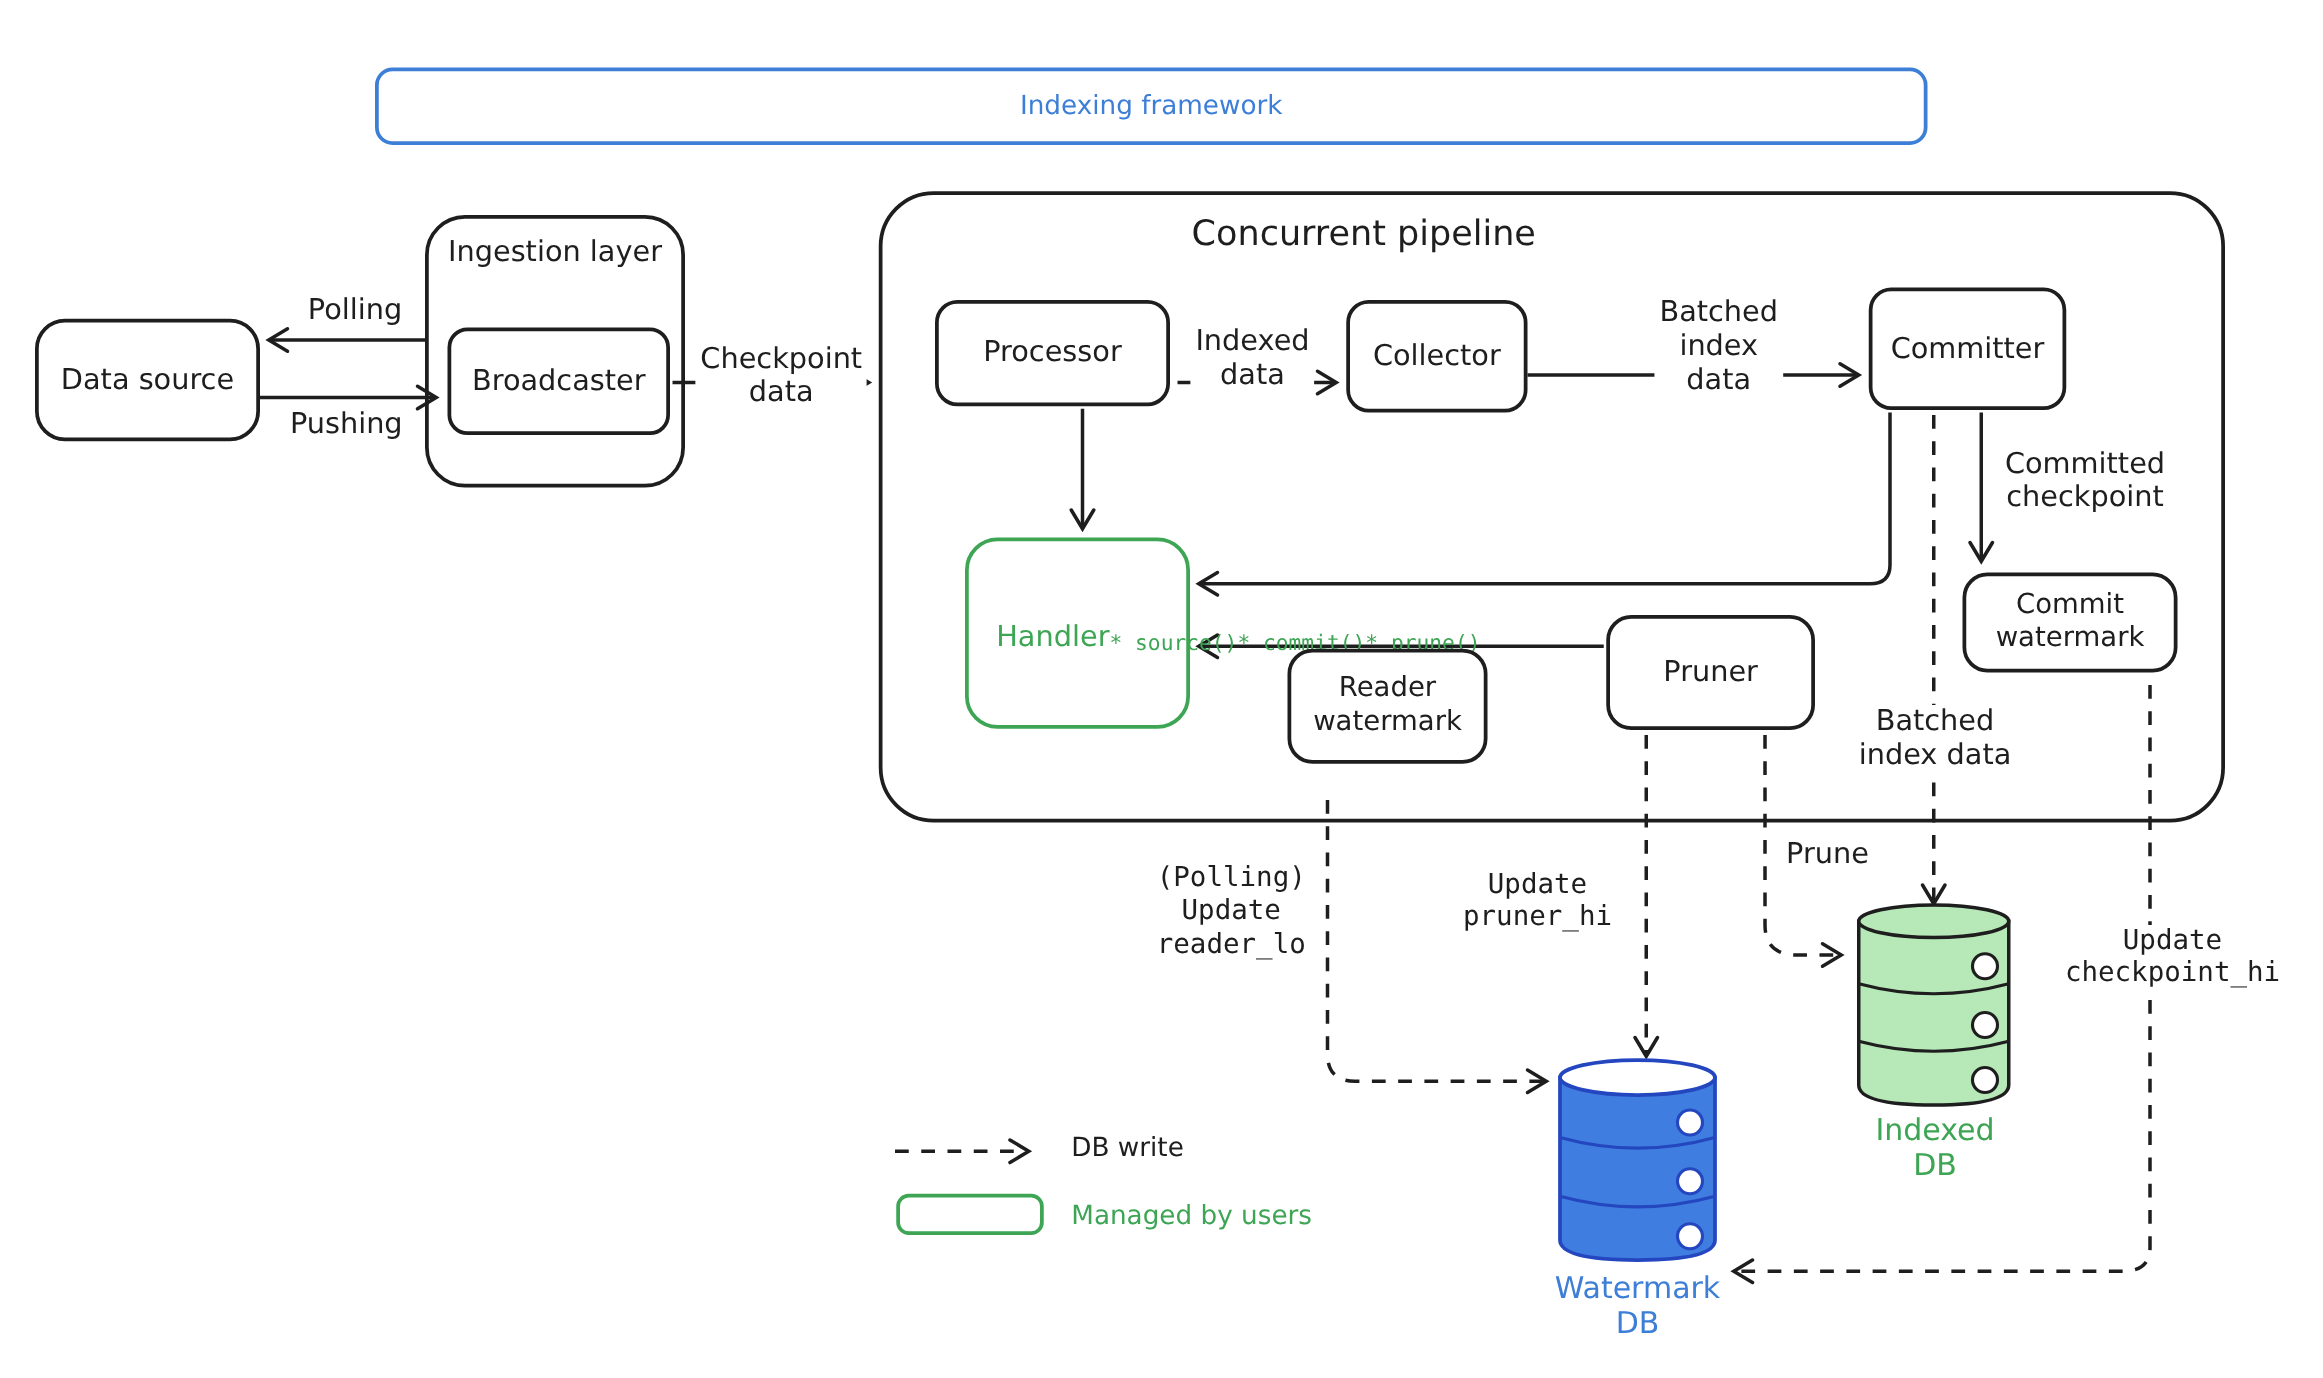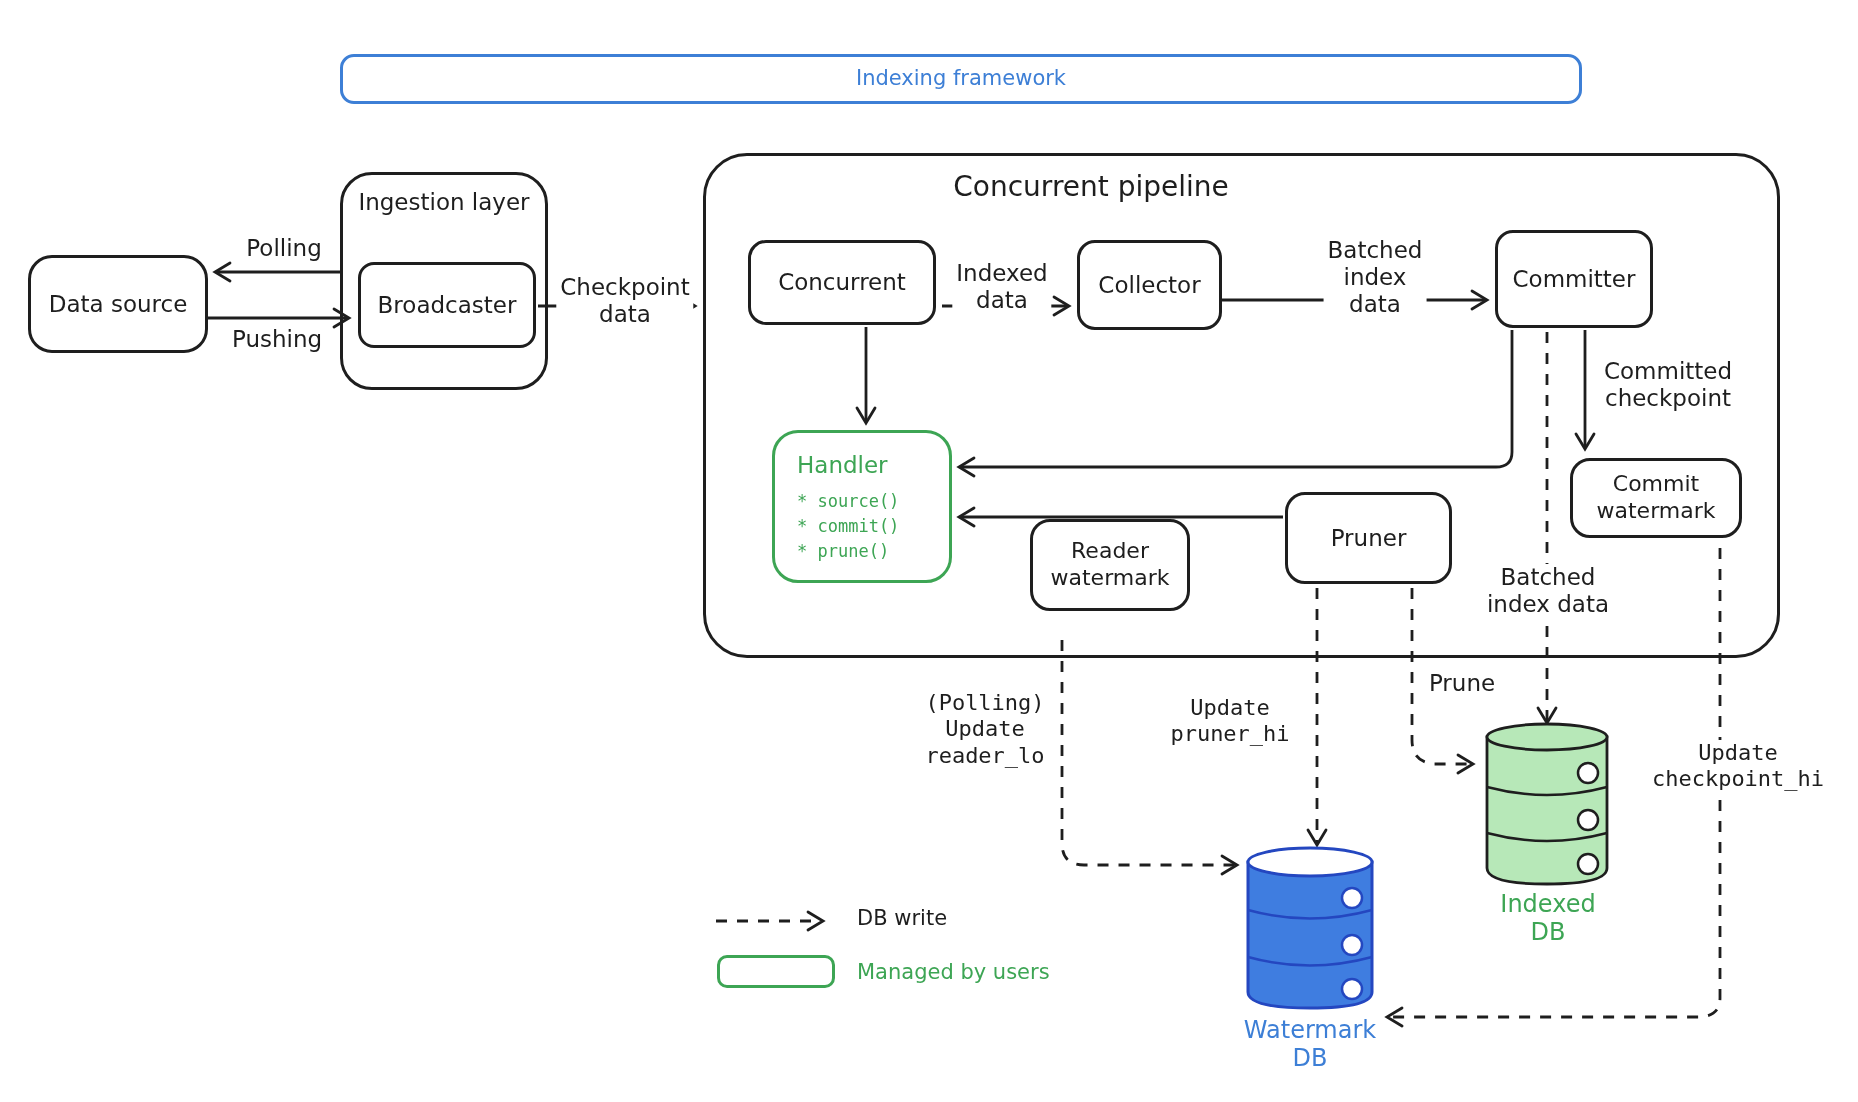--- a/index.html
+++ b/index.html
@@ -10,22 +10,22 @@
        display:flex;align-items:center;justify-content:center;text-align:center;
        font-size:23px;line-height:1.22;white-space:pre-line;box-sizing:border-box;}
   .container-box{background:transparent;}
   .lbl{position:absolute;transform:translateX(-50%);white-space:pre-line;text-align:center;
        font-size:23px;line-height:1.18;background:#fff;padding:0 4px;}
   .lbl.nobg{background:transparent;}
   .lbl.left{transform:none;text-align:left;}
   .mono{font-family:"DejaVu Sans Mono",monospace;font-size:22px;line-height:1.2;}
   .blue{color:#3d7fd6;}
   .green{color:#3da554;}
-  .handler-box{flex-direction:column;align-items:flex-start;justify-content:flex-start;
-               padding:18px 10px 10px 22px;border-color:#3da554;border-radius:26px;}
+  .handler-box{align-items:center;justify-content:flex-start;
+               padding:28px 10px 10px 22px;border-color:#3da554;border-radius:26px;}
   .handler-title{font-size:23px;color:#3da554;margin-bottom:10px;}
   .handler-method{font-family:"DejaVu Sans Mono",monospace;font-size:17px;color:#3da554;
                   line-height:1.48;white-space:pre;}
   .banner{border-color:#3d7fd6;border-radius:14px;font-size:21px;}
   .title-top{align-items:flex-start;padding-top:13px;}
   .legend-swatch{border-color:#3da554;border-radius:10px;}
   .db-label{font-size:24px;}
 </style>
 </head>
 <body>
@@ -72,40 +72,40 @@
       <path d="M 1487 737 V 868 Q 1487 884 1547 884 Q 1607 884 1607 868 V 737 Z" fill="#b7e8b8" stroke="#1e1e1e" stroke-width="2.8"></path>
       <ellipse cx="1547" cy="737" rx="60" ry="13" fill="#b7e8b8" stroke="#1e1e1e" stroke-width="2.8"></ellipse>
       <path d="M 1487 787 Q 1547 803 1607 787" fill="none" stroke="#1e1e1e" stroke-width="2.5"></path>
       <path d="M 1487 833 Q 1547 849 1607 833" fill="none" stroke="#1e1e1e" stroke-width="2.5"></path>
       <circle cx="1588" cy="773" r="10" fill="#ffffff" stroke="#1e1e1e" stroke-width="2.5"></circle>
       <circle cx="1588" cy="820" r="10" fill="#ffffff" stroke="#1e1e1e" stroke-width="2.5"></circle>
       <circle cx="1588" cy="864" r="10" fill="#ffffff" stroke="#1e1e1e" stroke-width="2.5"></circle>
     </g>
   </svg>
 
-  <div class="box banner" style="left:300px;top:54px;width:1242px;height:50px;margin-left:40px;">
+  <div class="box banner" style="left:300px;top:54px;width:1242px;height:62px;">
     <span class="blue">Indexing framework</span>
   </div>
 
   <div class="box" style="left:28px;top:255px;width:180px;height:98px;border-radius:24px;">
     <span>Data source</span>
   </div>
 
   <div class="box container-box title-top" style="left:340px;top:172px;width:208px;height:218px;border-radius:32px;">
     <span>Ingestion layer</span>
   </div>
 
   <div class="box" style="left:358px;top:262px;width:178px;height:86px;border-radius:16px;">
     <span>Broadcaster</span>
   </div>
 
   <div class="lbl nobg" style="left:1091px;top:170px;font-size:28px;">Concurrent pipeline</div>
 
   <div class="box" style="left:748px;top:240px;width:188px;height:85px;border-radius:18px;">
-    <span>Concurrent</span>
+    <span>Processor</span>
   </div>
 
   <div class="box" style="left:1077px;top:240px;width:145px;height:90px;border-radius:18px;">
     <span>Collector</span>
   </div>
 
   <div class="box" style="left:1495px;top:230px;width:158px;height:98px;border-radius:18px;">
     <span>Committer</span>
   </div>
 

